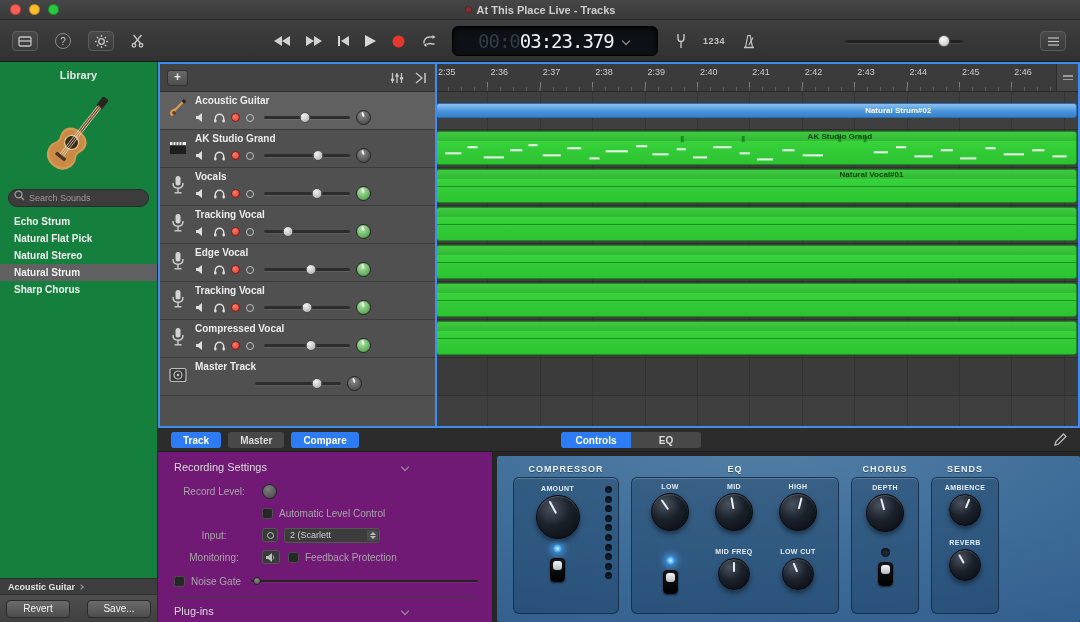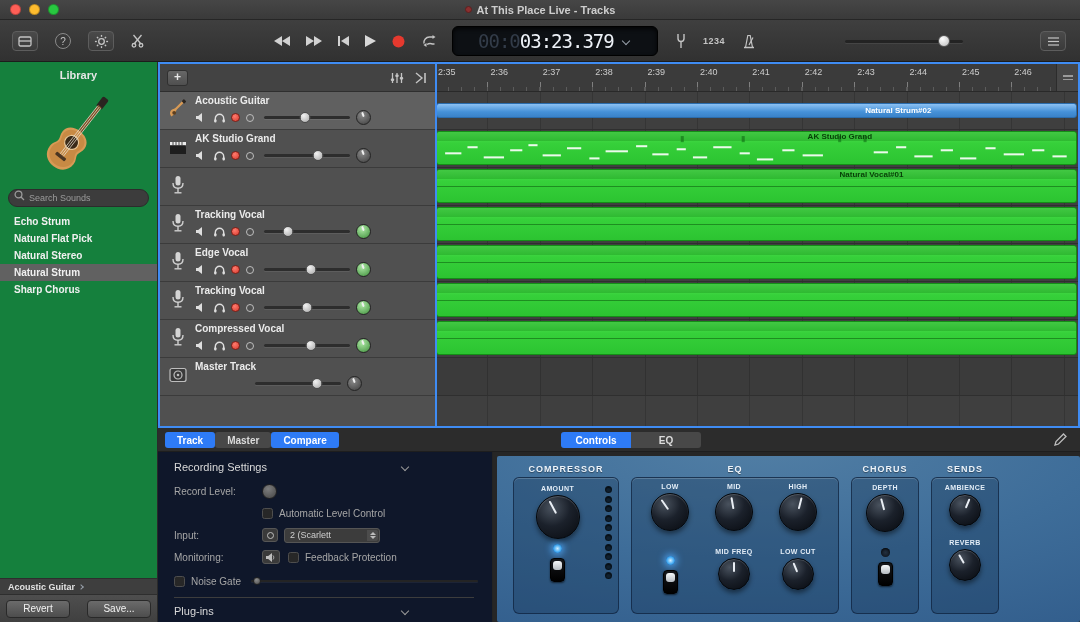--- a/index.html
+++ b/index.html
@@ -123,34 +123,34 @@
   .rlabel.white{color:#fff}
   .wave{position:absolute;left:0;right:0;top:50%;height:1px;background:rgba(8,80,10,.5)}
   .notes{position:absolute;inset:0}
 
   
   .tabsbar{height:24px;background:#2c2c2c;border-bottom:1px solid #1e1e1e;position:relative}
   .tab{height:16px;border-radius:3px;font-size:10px;font-weight:bold;padding:0 12px;display:inline-flex;
     align-items:center;color:#dcdcdc}
   .tab.blue{background:#2e7bf6;color:#fff}
   .tab.gray{background:#484848}
-  .tabs-left{position:absolute;left:7px;top:4px;display:flex;}
+  .tabs-left{position:absolute;left:13px;top:4px;display:flex;gap:7px}
   .tabs-center{position:absolute;left:403px;top:4px;display:flex}
   .tabs-center .tab{border-radius:0;min-width:70px;justify-content:center}
   .tabs-center .tab:first-child{border-radius:3px 0 0 3px}
   .tabs-center .tab:last-child{border-radius:0 3px 3px 0}
   .tabs-right{position:absolute;right:12px;top:4px}
 
   
   .bpanel{flex:1;display:flex;min-height:0}
-  .settings{width:335px;background:#0f172a;border-right:1px solid #232323;padding:9px 0 16px 16px;overflow:hidden}
+  .settings{width:335px;background:#701a75;border-right:1px solid #232323;padding:9px 0 16px 16px;overflow:hidden}
   .sec-head{width:234px;display:flex;justify-content:space-between;align-items:center;margin-bottom:9px}
   .sec-head span{font-size:11px;color:#d9d9d9}
   .srow{display:flex;align-items:center;height:18px;margin-bottom:4px}
-  .slabel{width:80px;text-align:left;font-size:10px;color:#a6a6a6;margin-right:8px;flex:none}
+  .slabel{width:80px;text-align:center;font-size:10px;color:#a6a6a6;margin-right:8px;flex:none}
   .stext{font-size:10px;color:#a6a6a6}
   .mini-knob{width:15px;height:15px;border-radius:50%;background:radial-gradient(circle at 40% 30%,#7e7e7e,#454545);
     border:1px solid #222}
   .cb{width:11px;height:11px;border-radius:2.5px;background:#272727;border:1px solid #4e4e4e;margin-right:6px;flex:none}
   .fmtbtn{width:16px;height:14px;border-radius:3px;border:1px solid #565656;background:#3a3a3a;margin-right:6px;
     display:flex;align-items:center;justify-content:center}
   .fmtbtn b{width:7px;height:7px;border:1.2px solid #bdbdbd;border-radius:50%}
   .combo{width:96px;height:15px;background:#3c3c3c;border:1px solid #555;border-radius:3px;display:flex;
     align-items:center;font-size:9px;color:#cfcfcf;padding-left:5px;position:relative}
   .stepper{position:absolute;right:1px;top:1px;bottom:1px;width:11px;background:#4c4c4c;border-radius:0 2px 2px 0;
@@ -478,20 +478,45 @@
         </div>
 
         <div class="trow">
           <div class="ticon">
             <svg width="22" height="22" viewBox="0 0 22 22">
                 <rect x="8.5" y="2" width="5" height="9.5" rx="2.5" fill="#d4d4d4"></rect>
                 <path d="M6 9c0 3.4 2.2 5.2 5 5.2S16 12.4 16 9" fill="none" stroke="#cfcfcf" stroke-width="1.4"></path>
                 <line x1="11" y1="14.2" x2="11" y2="18.5" stroke="#cfcfcf" stroke-width="1.4"></line>
                 <line x1="7.5" y1="18.8" x2="14.5" y2="18.8" stroke="#cfcfcf" stroke-width="1.4"></line>
               </svg>
+          </div>
+          <div class="tbody">
+            <div class="tname">Vocals</div>
+            <div class="tctrl">
+              <span class="cicon">
+                  <svg width="10" height="9" viewBox="0 0 10 9">
+                    <path d="M0 3h2.2L6 0v9L2.2 6H0z" fill="#dedede"></path>
+                  </svg>
+                </span>
+              <span class="cicon">
+                  <svg width="11" height="10" viewBox="0 0 11 10">
+                    <path d="M1.3 9V5.5a4.2 4.2 0 0 1 8.4 0V9" fill="none" stroke="#dedede" stroke-width="1.4"></path>
+                    <rect x="0.2" y="6.2" width="2.3" height="3.3" rx="1" fill="#dedede"></rect>
+                    <rect x="8.5" y="6.2" width="2.3" height="3.3" rx="1" fill="#dedede"></rect>
+                  </svg>
+                </span>
+              <span class="recdot"></span>
+              <span class="indot"></span>
+              <div class="hslider">
+                  <i style="left:62%"></i>
+                </div>
+              <div class="pan g">
+                  <i></i>
+                </div>
+            </div>
           </div>
         </div>
 
         <div class="trow">
           <div class="ticon">
             <svg width="22" height="22" viewBox="0 0 22 22">
                 <rect x="8.5" y="2" width="5" height="9.5" rx="2.5" fill="#d4d4d4"></rect>
                 <path d="M6 9c0 3.4 2.2 5.2 5 5.2S16 12.4 16 9" fill="none" stroke="#cfcfcf" stroke-width="1.4"></path>
                 <line x1="11" y1="14.2" x2="11" y2="18.5" stroke="#cfcfcf" stroke-width="1.4"></line>
                 <line x1="7.5" y1="18.8" x2="14.5" y2="18.8" stroke="#cfcfcf" stroke-width="1.4"></line>

